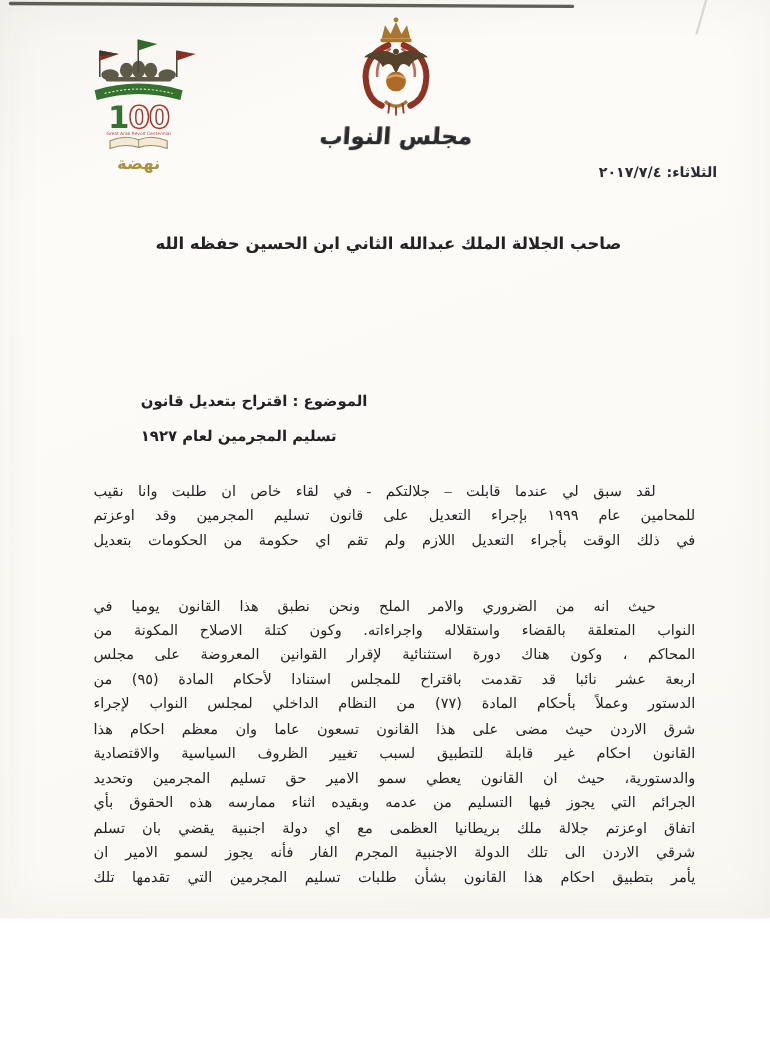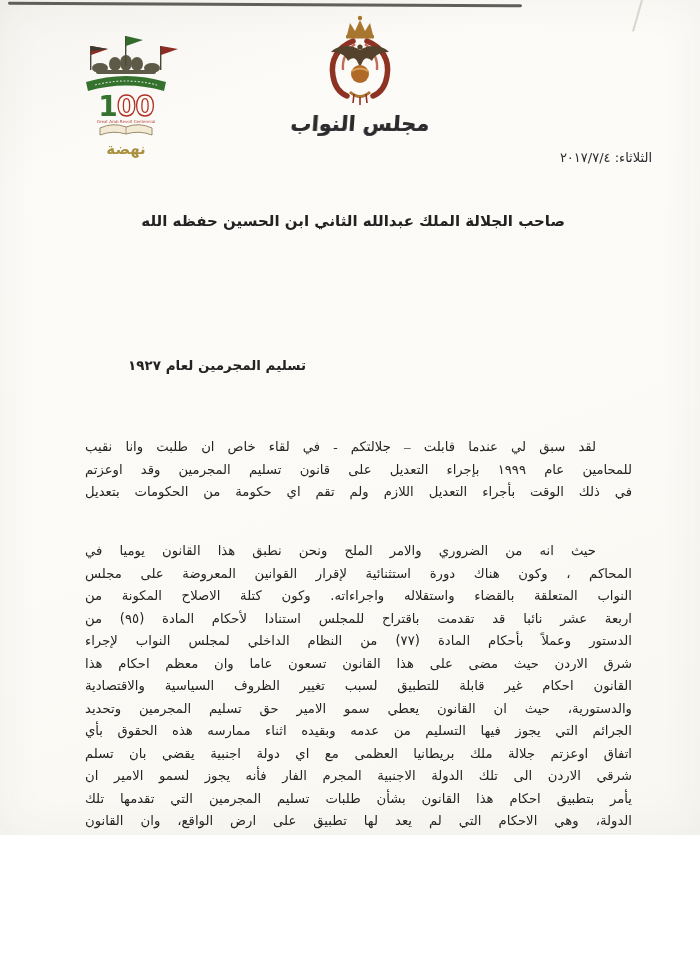--- a/index.html
+++ b/index.html
@@ -10,21 +10,21 @@
     font-family:"DejaVu Sans",sans-serif;color:#262626;direction:rtl;
   }
   
   .scanline-top{position:absolute;left:8px;top:3px;width:514px;height:2.5px;background:#45443f;border-radius:2px;transform:rotate(.3deg);opacity:.85;}
   .scanmark-tr{position:absolute;left:637px;top:-4px;width:1.5px;height:36px;background:#d9d6cf;transform:rotate(16deg);}
   
   .centennial{position:absolute;left:70px;top:30px;width:112px;text-align:center;}
   .centennial-caption{margin-top:-2px;font-size:15px;font-weight:bold;color:#a9913f;letter-spacing:1px;filter:blur(.2px);}
   .emblem{position:absolute;left:290px;top:14px;width:140px;text-align:center;}
   .emblem-caption{margin-top:2px;font-size:21px;font-weight:bold;color:#2b2b2e;transform:skewX(-4deg);letter-spacing:-1px;text-shadow:0 0 .6px #2b2b2e;filter:blur(.2px);}
-  .date{position:absolute;right:48px;top:150px;font-size:13px;font-weight:normal;color:#2a2a30;filter:blur(.2px);}
+  .date{position:absolute;right:48px;top:150px;font-size:13px;font-weight:bold;color:#2a2a30;filter:blur(.2px);}
   
   .addressee{position:absolute;right:135px;top:212px;font-size:15px;font-weight:bold;color:#222;filter:blur(.2px);text-align:right;}
   .salutation{position:absolute;right:67px;top:280px;font-size:14px;font-weight:bold;color:#222;filter:blur(.2px);}
   .subject{position:absolute;left:128px;top:349px;width:212px;text-align:left;font-size:13.5px;font-weight:bold;line-height:32px;color:#222;filter:blur(.2px);}
   .body-block{position:absolute;left:85px;width:547px;font-size:13.2px;color:#242424;filter:blur(.2px);}
   .para1{top:436px;}
   .para2{top:540px;}
   .line{height:22.5px;line-height:22.5px;text-align:justify;text-align-last:justify;white-space:normal;}
   .line.last{text-align-last:right;}
   .indent{text-indent:36px;font-family:Liberation Serif, serif;}
@@ -101,43 +101,43 @@
     </svg>
     <div class="emblem-caption">مجلس النواب</div>
   </div>
 
   <div class="date">الثلاثاء: ٢٠١٧/٧/٤</div>
 
   <div class="addressee">صاحب الجلالة الملك عبدالله الثاني ابن الحسين حفظه الله</div>
 
 
   <div class="subject">
+    <div>الموضوع : اقتراح بتعديل قانون</div>
     <div>تسليم المجرمين لعام ١٩٢٧</div>
   </div>
 
   <div class="body-block para1">
     <div class="line indent">لقد سبق لي عندما قابلت – جلالتكم - في لقاء خاص ان طلبت وانا نقيب</div>
     <div class="line">للمحامين عام ١٩٩٩ بإجراء التعديل على قانون تسليم المجرمين وقد اوعزتم</div>
     <div class="line">في ذلك الوقت بأجراء التعديل اللازم ولم تقم اي حكومة من الحكومات بتعديل</div>
   </div>
 
   <div class="body-block para2">
     <div class="line indent">حيث انه من الضروري والامر الملح ونحن نطبق هذا القانون يوميا في</div>
+    <div class="line">النواب المتعلقة بالقضاء واستقلاله واجراءاته. وكون كتلة الاصلاح المكونة من</div>
     <div class="line">المحاكم ، وكون هناك دورة استثنائية لإقرار القوانين المعروضة على مجلس</div>
-    <div class="line">النواب المتعلقة بالقضاء واستقلاله واجراءاته. وكون كتلة الاصلاح المكونة من</div>
     <div class="line">اربعة عشر نائبا قد تقدمت باقتراح للمجلس استنادا لأحكام المادة (٩٥) من</div>
     <div class="line">الدستور وعملاً بأحكام المادة (٧٧) من النظام الداخلي لمجلس النواب لإجراء</div>
     <div class="line">شرق الاردن حيث مضى على هذا القانون تسعون عاما وان معظم احكام هذا</div>
     <div class="line">القانون احكام غير قابلة للتطبيق لسبب تغيير الظروف السياسية والاقتصادية</div>
     <div class="line">والدستورية، حيث ان القانون يعطي سمو الامير حق تسليم المجرمين وتحديد</div>
     <div class="line">الجرائم التي يجوز فيها التسليم من عدمه وبقيده اثناء ممارسه هذه الحقوق بأي</div>
     <div class="line">اتفاق اوعزتم جلالة ملك بريطانيا العظمى مع اي دولة اجنبية يقضي بان تسلم</div>
     <div class="line">شرقي الاردن الى تلك الدولة الاجنبية المجرم الفار فأنه يجوز لسمو الامير ان</div>
     <div class="line">يأمر بتطبيق احكام هذا القانون بشأن طلبات تسليم المجرمين التي تقدمها تلك</div>
-    <div class="line">الدولة، وهي الاحكام التي لم يعد لها تطبيق على ارض الواقع، وان القانون</div>
   </div>
 
   <div class="signature">
     <svg width="84" height="70" viewBox="0 0 84 70">
       <g stroke="#3a4a9f" stroke-width="1.5" fill="none" stroke-linecap="round" opacity=".85">
         <path d="M57 4 C56 11 53.5 18 54.5 23"></path>
         <path d="M20 38 C26 29 38 25 45 29 C52 33 47 42 36 42 C28 42 28.5 34 37 32 C46 30 54 33 60 28"></path>
         <path d="M23 50 q7 -4 13 -2"></path>
       </g>
     </svg>

